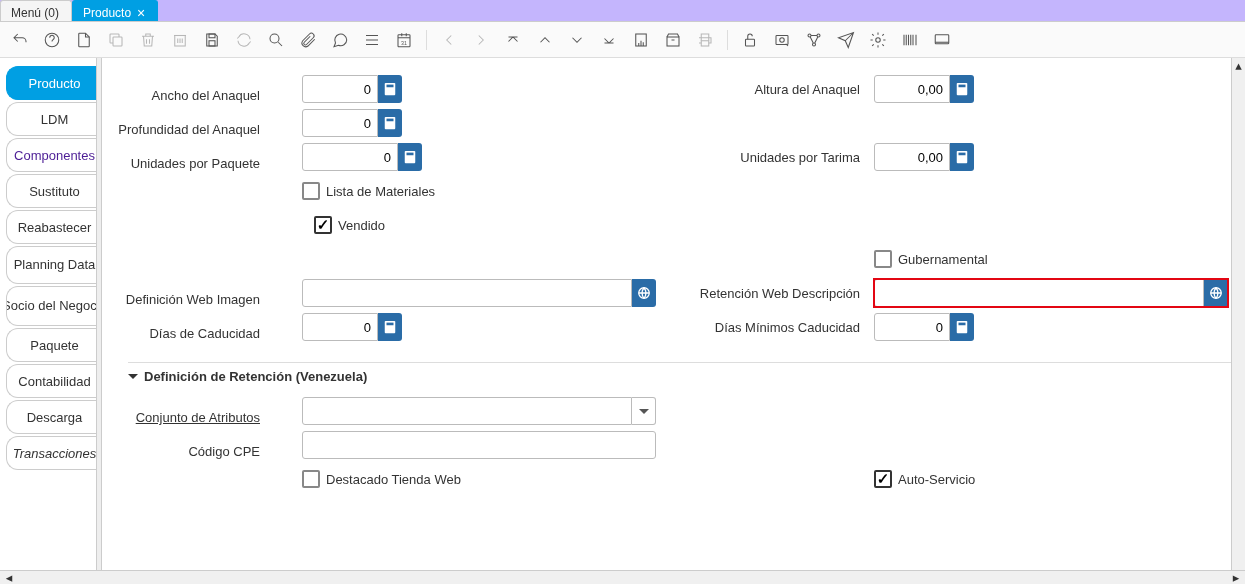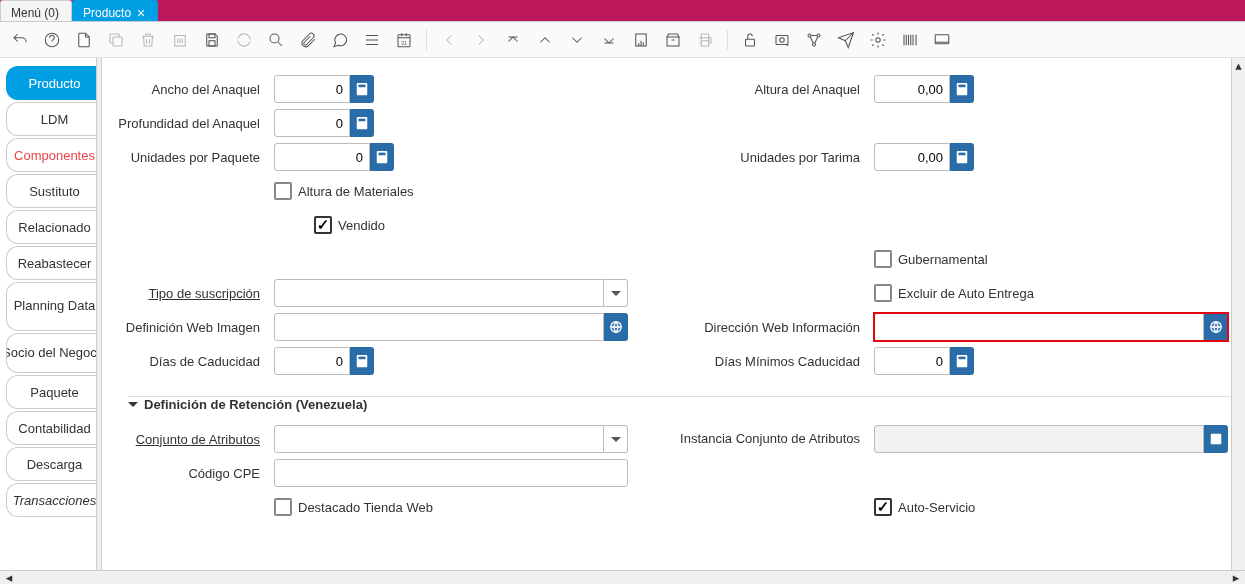--- a/index.html
+++ b/index.html
@@ -1,43 +1,43 @@
 <!DOCTYPE html>
 <html><head>
 <meta charset="utf-8">
 <style>
   * { box-sizing: border-box; margin: 0; padding: 0; }
   body { font-family: Arial, Helvetica, sans-serif; font-size: 13px; color: #333; background: #fff; width: 1245px; height: 584px; overflow: hidden; position: relative; }
   
   
-  .tabs-bar { display: flex; height: 22px; background: #be185d; border-bottom: 1px solid #ccc; }
+  .tabs-bar { display: flex; height: 22px; background: #c4b5fd; border-bottom: 1px solid #ccc; }
   .tab { padding: 3px 12px 0 10px; border: 1px solid #ccc; border-bottom: none; background: #f5f5f5; border-radius: 3px 3px 0 0; font-size: 12px; display: flex; align-items: center; gap: 6px; cursor: pointer; }
   .tab.active { background: #009fe3; color: #fff; border-color: #009fe3; }
   .tab-close { font-size: 14px; line-height: 12px; }
   
   
   .toolbar { height: 36px; display: flex; align-items: center; gap: 12px; padding: 0 10px; border-bottom: 1px solid #ddd; background: #fafafa; }
   .tool-icon { width: 20px; height: 20px; display: inline-flex; align-items: center; justify-content: center; color: #555; cursor: pointer; }
   .tool-icon svg { width: 18px; height: 18px; stroke: #555; fill: none; stroke-width: 1.4; }
   .tool-sep { width: 1px; height: 20px; background: #ddd; }
   
   
   .main { display: flex; height: calc(100% - 58px - 14px); }
   .sidebar { width: 102px; background: #fff; padding-top: 8px; position: relative; overflow: hidden; }
   .side-tab { height: 34px; display: flex; align-items: center; justify-content: center; background: #fff; border: 1px solid #ccc; border-right: none; border-radius: 12px 0 0 12px; margin-bottom: 2px; margin-left: 6px; font-size: 13px; cursor: pointer; white-space: nowrap; overflow: hidden; padding: 0 6px; }
   .side-tab.active { background: #009fe3; color: #fff; border-color: #009fe3; }
-  .side-tab.disabled { color: #ef4444; }
+  .side-tab.disabled { color: #4c1d95; }
   .side-tab.italic { font-style: italic; }
   .sidebar-rail { position: absolute; right: 0; top: 0; width: 6px; height: 100%; background: #eee; border-left: 1px solid #ccc; border-right: 1px solid #ccc; }
 
   .content { flex: 1; overflow-y: auto; padding: 14px 8px 12px 12px; position: relative; }
   
   
   .form-row { display: flex; align-items: center; min-height: 34px; }
-  .col-l { width: 560px; display: flex; align-items: center; }
+  .col-l { width: 560px; display: flex; align-items: flex-end; gap: 28px; }
   .col-r { width: 560px; display: flex; align-items: center; }
   .lbl { width: 160px; text-align: right; padding-right: 14px; font-size: 13px; }
   .lbl.link { text-decoration: underline; cursor: pointer; }
   .num-input { display: inline-flex; }
   .num-input input { width: 76px; height: 28px; border: 1px solid #bbb; border-radius: 3px 0 0 3px; text-align: right; padding: 0 6px; font-size: 13px; }
   .calc-btn { width: 24px; height: 28px; background: #2a6ca7; border: none; border-radius: 0 3px 3px 0; color: #fff; display: inline-flex; align-items: center; justify-content: center; cursor: pointer; }
   .calc-btn svg { width: 14px; height: 14px; fill: #fff; }
   
   .chk-wrap { display: inline-flex; align-items: center; gap: 6px; }
   .chk { width: 18px; height: 18px; border: 2px solid #888; border-radius: 2px; display: inline-flex; align-items: center; justify-content: center; cursor: pointer; background: #fff; }
@@ -50,21 +50,21 @@
   .sel-btn { width: 24px; height: 28px; background: #fff; border: 1px solid #bbb; border-left: none; border-radius: 0 3px 3px 0; cursor: pointer; display: inline-flex; align-items: center; justify-content: center; }
   .sel-btn::after { content: ""; border: 5px solid transparent; border-top-color: #555; margin-top: 5px; }
   
   .url-wrap { display: inline-flex; }
   .url-wrap input { width: 330px; height: 28px; border: 1px solid #bbb; border-radius: 3px 0 0 3px; padding: 0 6px; font-size: 13px; }
   .url-btn { width: 24px; height: 28px; background: #2a6ca7; border: none; border-radius: 0 3px 3px 0; color: #fff; display: inline-flex; align-items: center; justify-content: center; cursor: pointer; }
   .url-btn svg { width: 14px; height: 14px; fill: none; stroke: #fff; stroke-width: 1.5; }
   
   .highlight { outline: 2px solid #e30613; outline-offset: -1px; }
   
-  .section-head { display: flex; align-items: center; gap: 6px; font-weight: bold; font-size: 13px; margin: 18px 0 10px 14px; border-top: 1px solid #ddd; padding-top: 0; }
+  .section-head { display: flex; align-items: center; gap: 6px; font-weight: bold; font-size: 13px; margin: 18px 0 10px 14px; border-top: 1px solid #ddd; padding-top: 6px; }
   .section-head::before { content: ""; border: 5px solid transparent; border-top-color: #333; margin-top: 5px; }
   
   .lookup-wrap { display: inline-flex; }
   .lookup-wrap input { width: 330px; height: 28px; border: 1px solid #bbb; border-radius: 3px 0 0 3px; padding: 0 6px; font-size: 13px; background: #f2f2f2; }
   .lookup-btn { width: 24px; height: 28px; background: #2a6ca7; border: none; border-radius: 0 3px 3px 0; color: #fff; display: inline-flex; align-items: center; justify-content: center; cursor: pointer; }
   .lookup-btn svg { width: 14px; height: 14px; fill: #fff; }
   
   
   .hscroll { position: absolute; bottom: 0; left: 0; right: 0; height: 14px; background: #f0f0f0; border-top: 1px solid #ccc; display: flex; align-items: center; }
   .hscroll-arrow { width: 18px; height: 14px; display: flex; align-items: center; justify-content: center; cursor: pointer; }
@@ -255,23 +255,22 @@
       </svg>
     </span>
 </div>
 
 <div class="main">
   <div class="sidebar">
     <div class="side-tab active">Producto</div>
     <div class="side-tab">LDM</div>
     <div class="side-tab disabled">Componentes</div>
     <div class="side-tab">Sustituto</div>
-    <div class="side-tab">Relacionado</div>
     <div class="side-tab">Reabastecer</div>
-    <div class="side-tab" style="height:49px;line-height:1.1;text-align:left;">Planning Data</div>
+    <div class="side-tab" style="height:38px;line-height:1.1;text-align:left;">Planning Data</div>
     <div class="side-tab" style="height:40px;line-height:1.1;text-align:center;">Socio del Negocio</div>
     <div class="side-tab">Paquete</div>
     <div class="side-tab">Contabilidad</div>
     <div class="side-tab">Descarga</div>
     <div class="side-tab italic">Transacciones</div>
     <div class="sidebar-rail"></div>
   </div>
 
   <div class="content">
 
@@ -342,21 +341,21 @@
             </button>
         </div>
       </div>
     </div>
 
     <div class="form-row">
       <div class="col-l">
         <div class="lbl"></div>
         <div class="chk-wrap">
           <span class="chk"></span>
-          <span>Altura de Materiales</span>
+          <span>Lista de Materiales</span>
         </div>
       </div>
     </div>
 
     <div class="form-row">
       <div class="col-r" style="padding-left:200px">
         <div class="chk-wrap">
           <span class="chk checked"></span>
           <span>Vendido</span>
         </div>
@@ -366,51 +365,36 @@
     <div class="form-row">
       <div class="col-l"></div>
       <div class="col-r" style="padding-left:200px">
         <div class="chk-wrap">
           <span class="chk"></span>
           <span>Gubernamental</span>
         </div>
       </div>
     </div>
 
-    <div class="form-row">
-      <div class="col-l">
-        <div class="lbl link">Tipo de suscripción</div>
-        <div class="sel-wrap">
-          <input value="" style="">
-          <button class="sel-btn"></button>
-        </div>
-      </div>
-      <div class="col-r" style="padding-left:200px">
-        <div class="chk-wrap">
-          <span class="chk"></span>
-          <span>Excluir de Auto Entrega</span>
-        </div>
-      </div>
-    </div>
 
     <div class="form-row">
       <div class="col-l">
         <div class="lbl">Definición Web Imagen</div>
         <div class="url-wrap">
           <input value="" style="">
           <button class="url-btn">
               <svg viewBox="0 0 16 16">
                 <circle cx="8" cy="8" r="6"></circle>
                 <path d="M2 8h12M8 2a10 10 0 010 12M8 2a10 10 0 000 12"></path>
               </svg>
             </button>
         </div>
       </div>
       <div class="col-r">
-        <div class="lbl" style="width:200px">Dirección Web Información</div>
+        <div class="lbl" style="width:200px">Retención Web Descripción</div>
         <div class="url-wrap highlight">
           <input value="" style="">
           <button class="url-btn">
               <svg viewBox="0 0 16 16">
                 <circle cx="8" cy="8" r="6"></circle>
                 <path d="M2 8h12M8 2a10 10 0 010 12M8 2a10 10 0 000 12"></path>
               </svg>
             </button>
         </div>
       </div>
@@ -444,31 +428,20 @@
     </div>
 
     <div class="section-head">Definición de Retención (Venezuela)</div>
 
     <div class="form-row">
       <div class="col-l">
         <div class="lbl link">Conjunto de Atributos</div>
         <div class="sel-wrap">
           <input value="" style="">
           <button class="sel-btn"></button>
-        </div>
-      </div>
-      <div class="col-r">
-        <div class="lbl" style="width:200px;line-height:1.1;text-align:right">Instancia Conjunto de Atributos</div>
-        <div class="lookup-wrap">
-          <input readonly="" value="" style="">
-          <button class="lookup-btn">
-              <svg viewBox="0 0 16 16">
-                <rect x="2" y="2" width="12" height="12" rx="1"></rect>
-              </svg>
-            </button>
         </div>
       </div>
     </div>
 
 
     <div class="form-row">
       <div class="col-l">
         <div class="lbl">Código CPE</div>
         <input class="text-input" style="width: 354px;" value="">
       </div>

